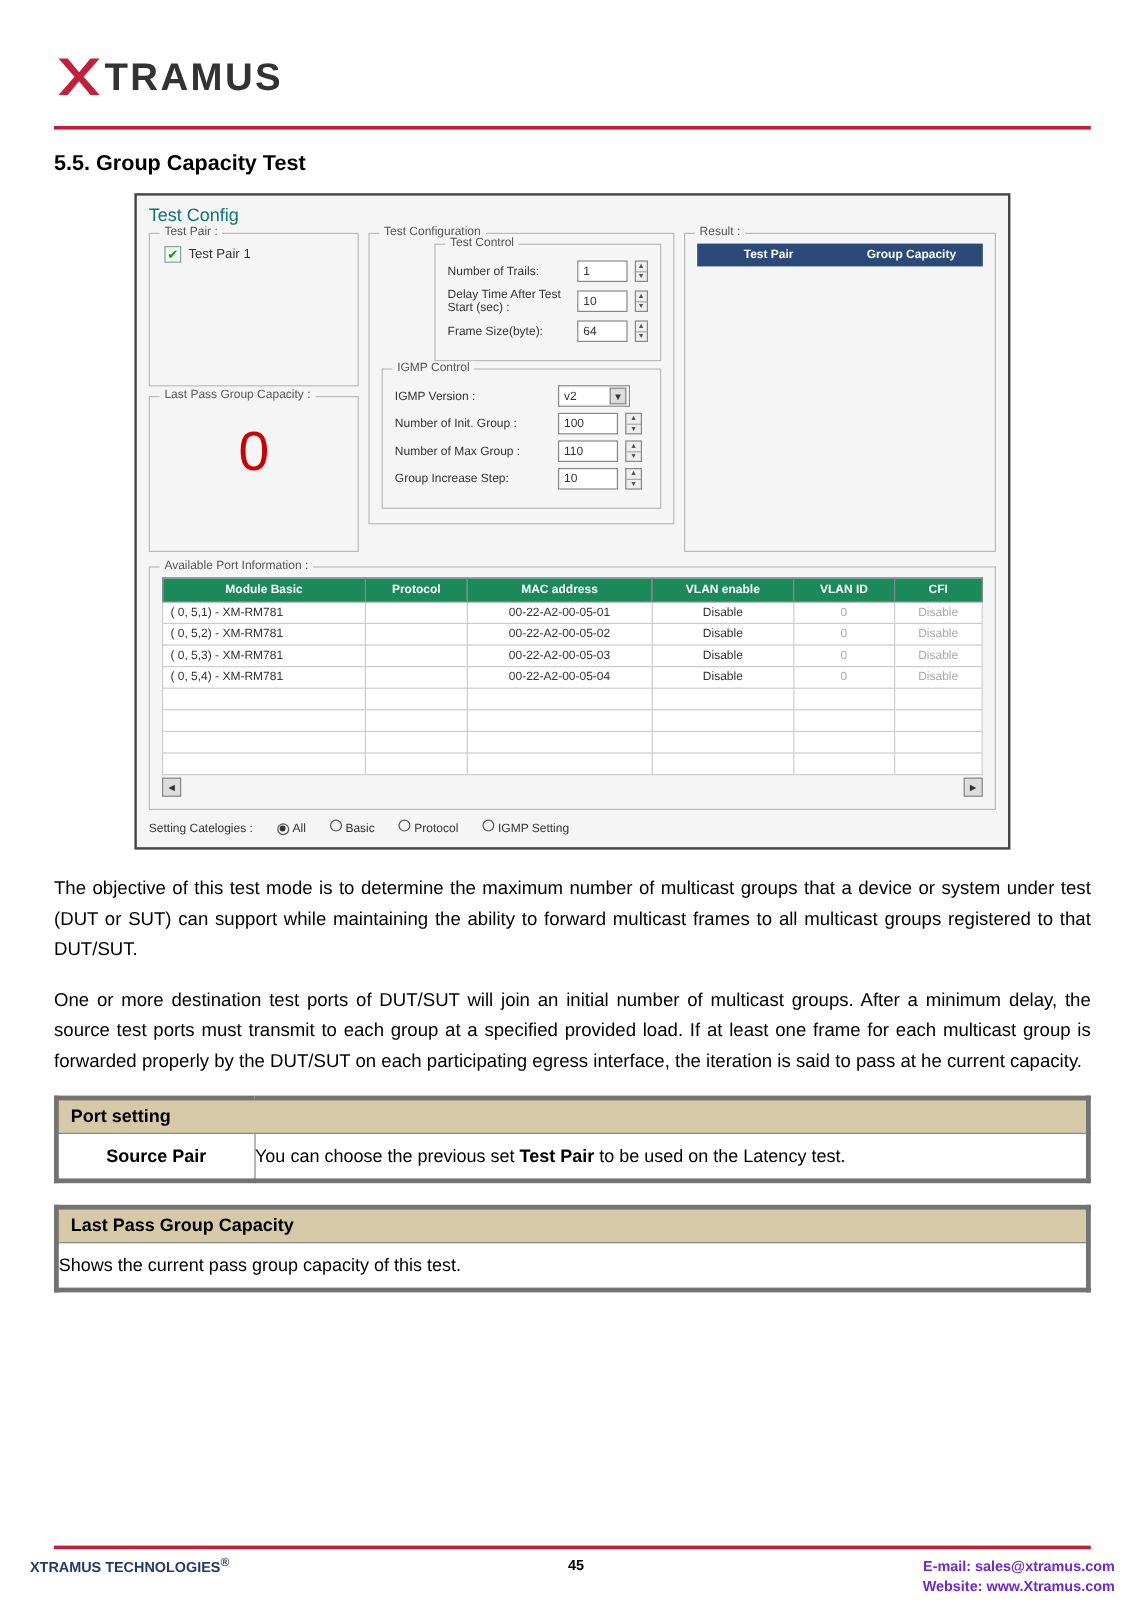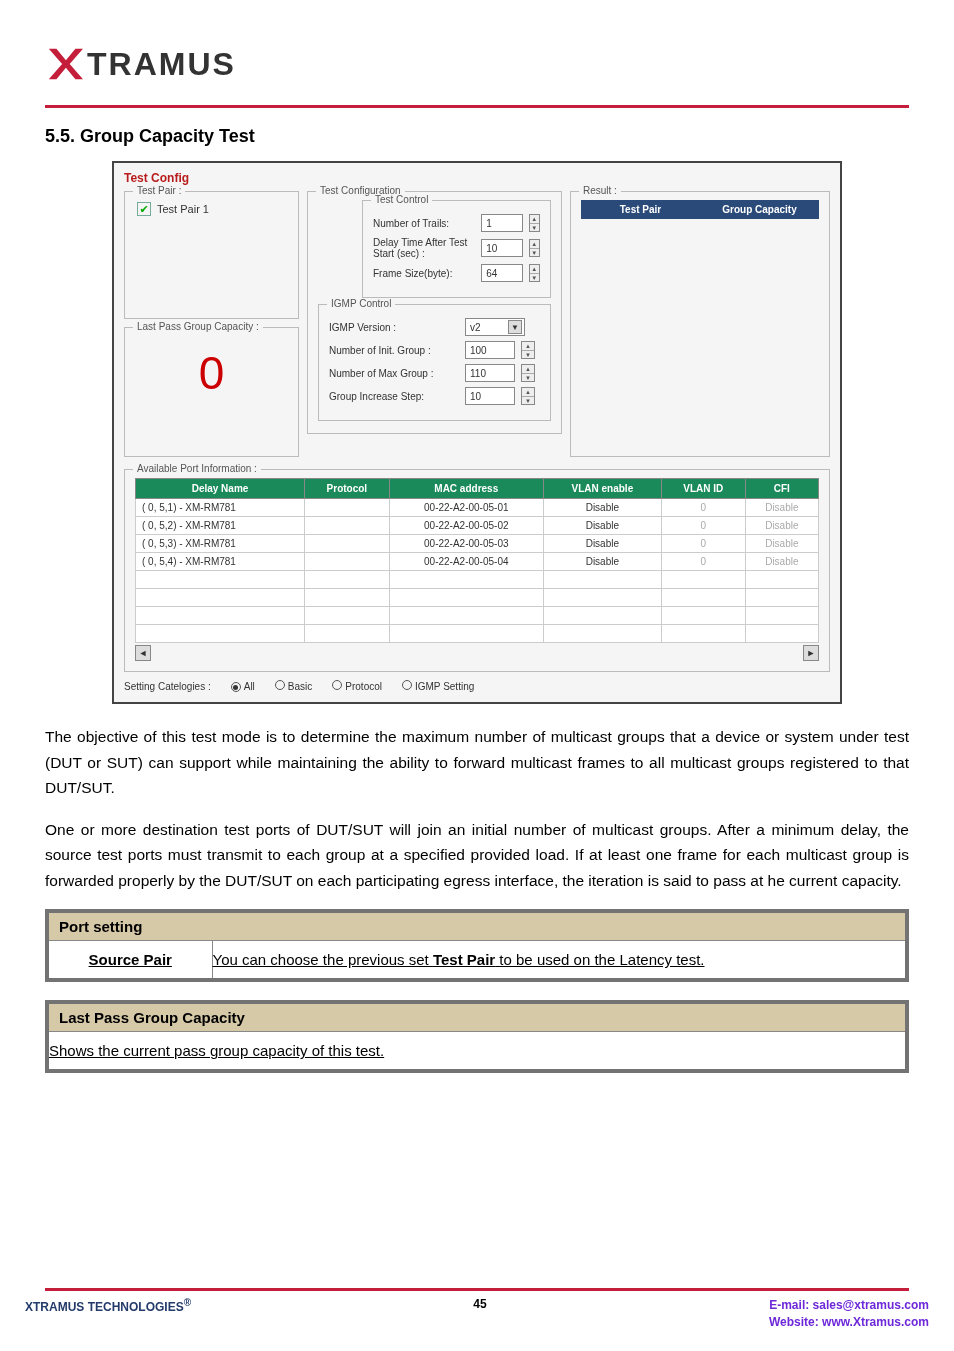--- a/index.html
+++ b/index.html
@@ -4,21 +4,21 @@
 <style>
   * { box-sizing: border-box; margin: 0; padding: 0; }
   body { width: 954px; height: 1351px; background: #fff; font-family: Arial, sans-serif; color: #000; position: relative; }
   .page { padding: 45px 45px 0 45px; }
   .logo { display: flex; align-items: center; margin-bottom: 22px; }
   .logo-x { width: 38px; height: 38px; position: relative; margin-right: 4px; }
   .logo-text { font-size: 32px; font-weight: bold; letter-spacing: 2px; color: #333; }
   .hr-red { height: 3px; background: #c41e3a; margin-bottom: 18px; }
   .section-title { font-size: 18px; font-weight: bold; margin-bottom: 14px; }
   .screenshot { margin: 0 auto 20px auto; width: 730px; border: 2px solid #444; background: #f5f5f5; padding: 8px 10px 10px 10px; font-size: 11px; color: #333; }
-  .ss-title { font-size: 12px; font-weight: bold; color: #b91c1c; margin-bottom: 6px; }
+  .ss-title { font-size: 15px; font-weight: normal; color: #0f766e; margin-bottom: 6px; }
   .ss-row { display: flex; gap: 8px; }
   .fieldset { border: 1px solid #bbb; padding: 8px 10px 10px 10px; margin-bottom: 8px; position: relative; }
   .fieldset-label { position: absolute; top: -7px; left: 8px; background: #f5f5f5; padding: 0 4px; font-size: 10px; color: #555; }
   .pair-item { display: flex; align-items: center; gap: 6px; padding: 2px; }
   .check-icon { width: 14px; height: 14px; border: 1px solid #7a9; display: inline-flex; align-items: center; justify-content: center; font-size: 11px; color: #0a0; }
   .cfg-row { display: flex; align-items: center; margin: 5px 0; gap: 6px; }
   .cfg-label { width: 130px; font-size: 10px; }
   .cfg-input { width: 50px; height: 18px; border: 1px solid #888; background: #fff; font-size: 10px; padding: 0 4px; display: inline-flex; align-items: center; }
   .spin { width: 14px; height: 18px; border: 1px solid #888; background: #eee; display: inline-flex; flex-direction: column; }
   .spin span { flex: 1; font-size: 6px; text-align: center; line-height: 8px; color: #555; border-bottom: 1px solid #aaa; }
@@ -35,21 +35,21 @@
   .port-table td.dis { color: #aaa; }
   .port-table tr.empty td { height: 18px; }
   .scroll-end { display: flex; justify-content: space-between; margin-top: 2px; }
   .scroll-btn { width: 16px; height: 16px; background: #ddd; border: 1px solid #888; font-size: 9px; display: inline-flex; align-items: center; justify-content: center; }
   .radio-row { display: flex; align-items: flex-end; gap: 20px; margin-top: 8px; font-size: 10px; }
   .radio { width: 10px; height: 10px; border: 1px solid #555; border-radius: 50%; display: inline-flex; align-items: center; justify-content: center; margin-right: 3px; }
   .radio.sel::after { content: ""; width: 5px; height: 5px; background: #333; border-radius: 50%; }
   .body-text { font-size: 15.5px; line-height: 1.65; margin-bottom: 16px; text-align: justify; }
   .info-table { width: 100%; border: 4px solid #737373; border-collapse: collapse; margin-bottom: 18px; font-size: 15px; }
   .info-table th { background: #d6c9a8; text-align: left; padding: 5px 10px; border: 1px solid #888; font-weight: bold; }
-  .info-table td { padding: 10px 0; border: 1px solid #888; vertical-align: middle; text-decoration: underline; }
+  .info-table td { padding: 10px 0; border: 1px solid #888; vertical-align: middle; }
   .info-table td.lbl { font-weight: bold; text-align: center; width: 165px; }
   .footer { position: absolute; left: 0; right: 0; bottom: 20px; }
   .footer-bar { height: 3px; background: #c41e3a; margin: 0 45px 6px 45px; }
   .footer-row { display: flex; justify-content: space-between; align-items: flex-start; padding: 0 25px; font-size: 12px; }
   .footer-right { text-align: right; color: #6d28d9; font-weight: bold; line-height: 1.4; }
   .footer-left { font-weight: bold; color: #233a6a; font-size: 12px; }
   .footer-center { font-weight: bold; }
 </style>
 </head>
 <body>
@@ -161,21 +161,21 @@
           </div>
         </div>
       </div>
     </div>
 
     <div class="fieldset" style="margin-top:4px;">
       <span class="fieldset-label">Available Port Information :</span>
       <table class="port-table">
         <tbody>
             <tr>
-          <th>Delay Name</th>
+          <th>Module Basic</th>
           <th>Protocol</th>
           <th>MAC address</th>
           <th>VLAN enable</th>
           <th>VLAN ID</th>
           <th>CFI</th>
         </tr>
         <tr>
               <td>( 0, 5,1) - XM-RM781</td>
               <td></td>
               <td>00-22-A2-00-05-01</td>

